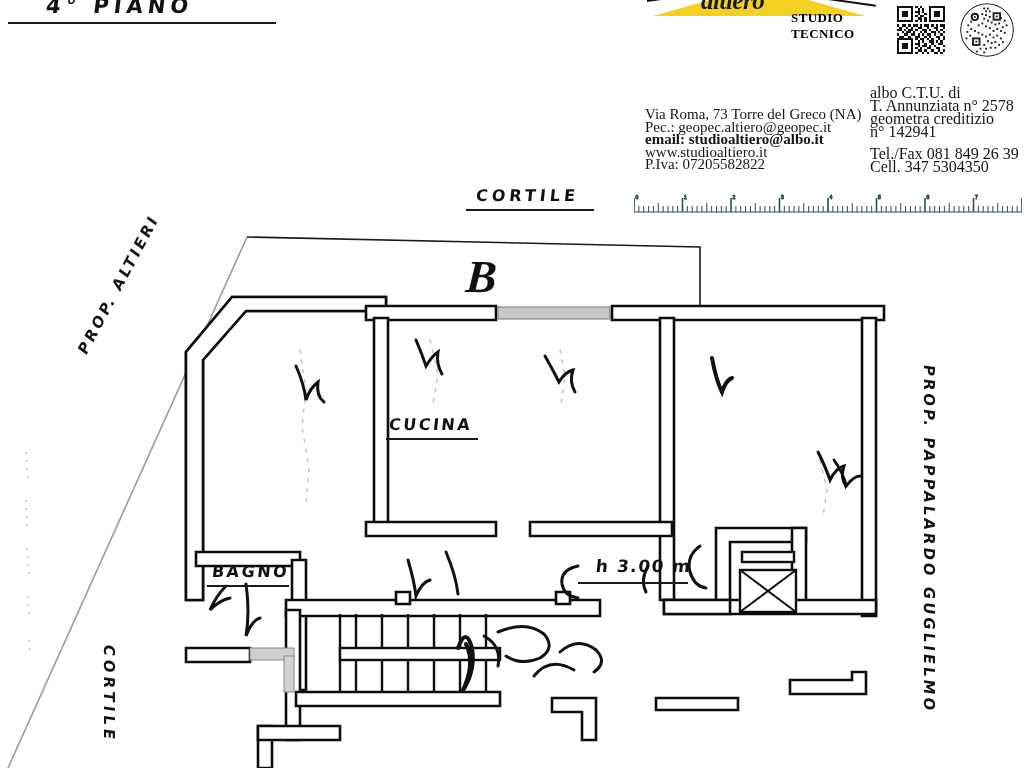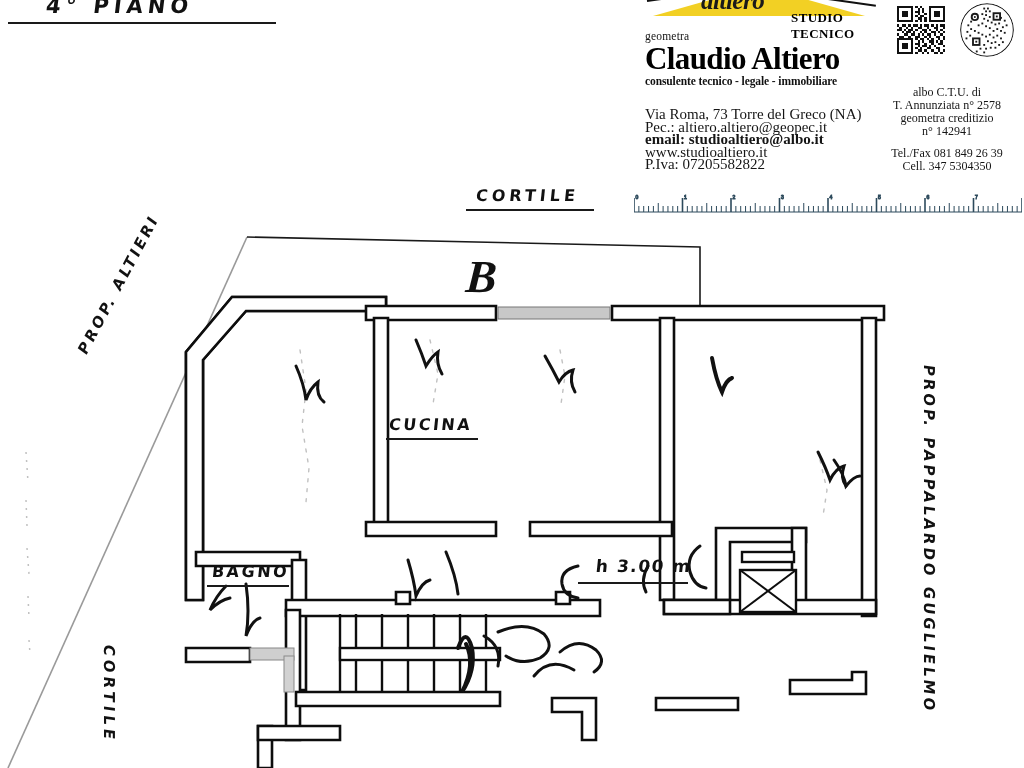--- a/index.html
+++ b/index.html
@@ -127,22 +127,22 @@
     line-height: 12.6px;
     color: #151515;
   }
   #contact-left .bold { font-weight: bold; }
 
   #contact-right {
     position: absolute;
     left: 225px;
     top: 86px;
     width: 154px;
-    text-align: center;
-    font-size: 12px;
+    text-align: left;
+    font-size: 16px;
     line-height: 13px;
     color: #151515;
   }
   #contact-right .gap { height: 9px; }
 
   #codes {
     position: absolute;
     left: 248px;
     top: 0px;
     width: 131px;
@@ -451,29 +451,24 @@
   <div id="letterhead">
 
     <div id="logo-block">
       <div id="logo-roof"></div>
       <div id="logo-roof-edge-l"></div>
       <div id="logo-roof-edge-r"></div>
       <div id="logo-word">altiero</div>
       <div id="logo-sub">STUDIO TECNICO</div>
     </div>
 
-    <div id="title-block">
-      <div class="lh-qualifica">geometra</div>
-      <div class="lh-name">Claudio Altiero</div>
-      <div class="lh-roles">consulente tecnico - legale - immobiliare</div>
-    </div>
 
     <div id="contact-left">
       <div>Via Roma, 73 Torre del Greco (NA)</div>
-      <div>Pec.: altiero.altiero@geopec.it</div>
+      <div>Pec.: geopec.altiero@geopec.it</div>
       <div class="bold">email: studioaltiero@albo.it</div>
       <div>www.studioaltiero.it</div>
       <div>P.Iva: 07205582822</div>
     </div>
 
     <div id="contact-right">
       <div>albo C.T.U. di</div>
       <div>T. Annunziata n° 2578</div>
       <div>geometra creditizio</div>
       <div>n° 142941</div>

